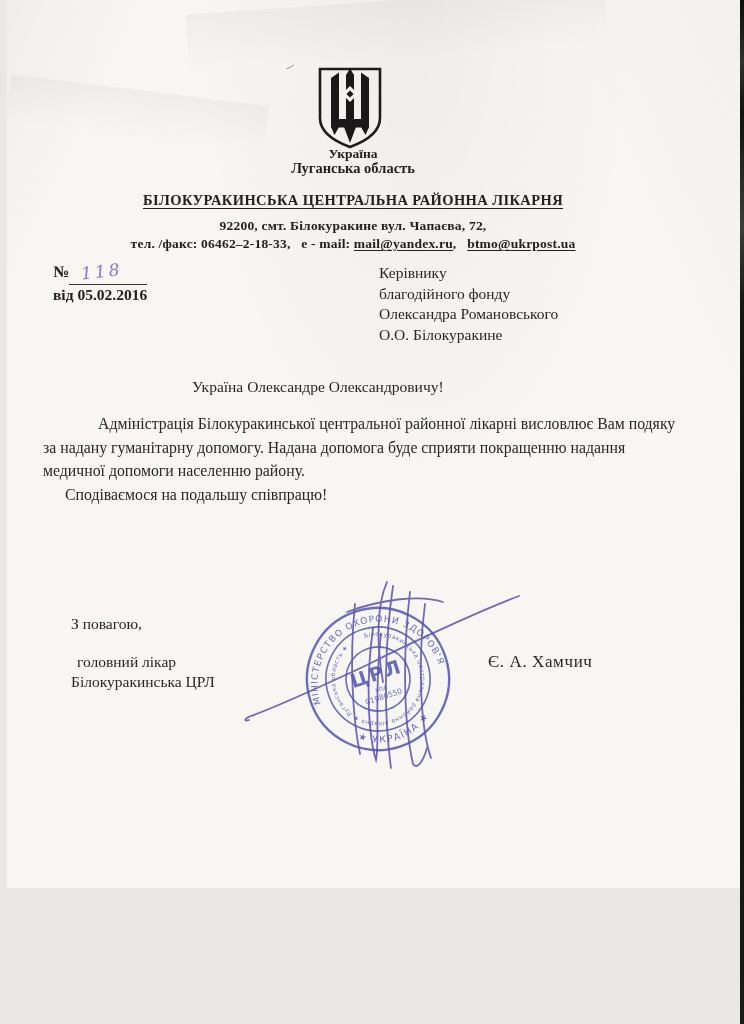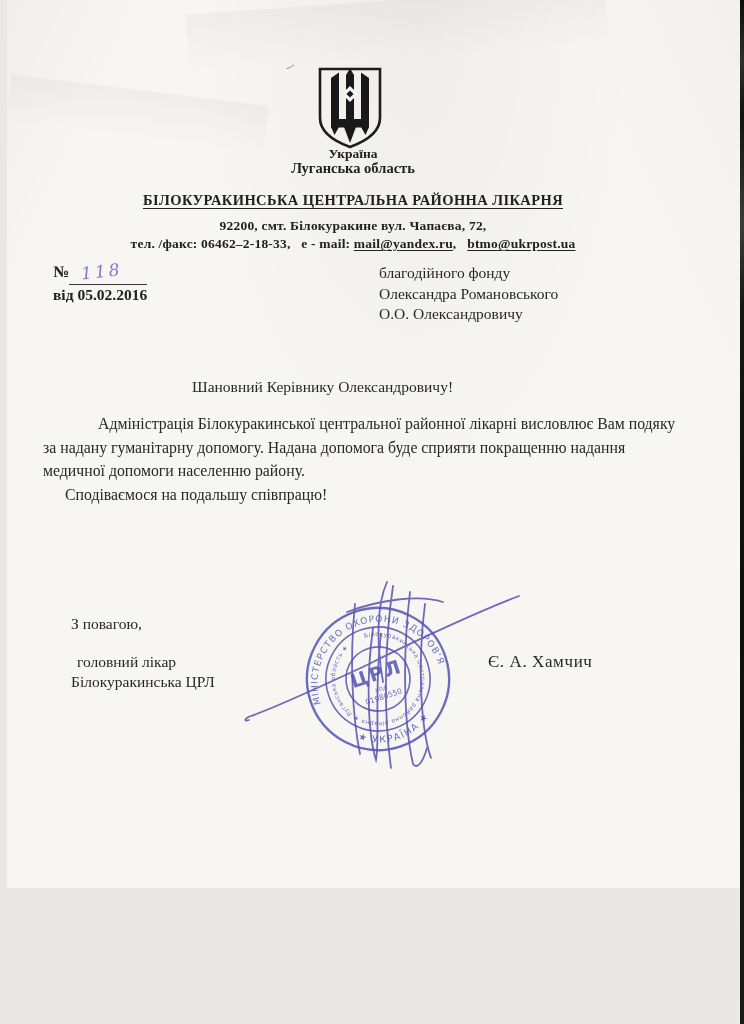--- a/index.html
+++ b/index.html
@@ -91,26 +91,27 @@
   <div class="abs serif-b org-name center-line" style="top:192px;">БІЛОКУРАКИНСЬКА ЦЕНТРАЛЬНА РАЙОННА ЛІКАРНЯ</div>
 
   <div class="abs serif-b addr center-line" style="top:218px;">92200, смт. Білокуракине вул. Чапаєва, 72,</div>
   <div class="abs serif-b contact center-line" style="top:236px;"><span>тел. /факс: 06462–2-18-33,   e - mail: </span><span class="email">mail@yandex.ru</span><span>,   </span><span class="email">btmo@ukrpost.ua</span></div>
 
   <div class="abs serif-b ref-no" style="left:46px;top:263px;">№</div>
   <div class="ref-underline"><span class="hand-number">118</span></div>
   <div class="abs serif-b ref-date" style="left:46px;top:286px;">від 05.02.2016</div>
 
   <div class="abs recipient" style="left:372px;top:263px;">
+    <div>Керівнику</div>
     <div>благодійного фонду</div>
     <div>Олександра Романовського</div>
-    <div>О.О. Олександровичу</div>
+    <div>О.О. Білокуракине</div>
   </div>
 
-  <div class="abs salutation" style="left:185px;top:378px;">Шановний Керівнику Олександровичу!</div>
+  <div class="abs salutation" style="left:185px;top:378px;">Україна Олександре Олександровичу!</div>
 
   <div class="abs body-text" style="left:36px;top:412px;">
     <p class="p1">Адміністрація Білокуракинської центральної районної лікарні висловлює Вам подяку за надану гуманітарну допомогу. Надана допомога буде сприяти покращенню надання медичної допомоги населенню району.</p>
     <p class="p2">Сподіваємося на подальшу співпрацю!</p>
   </div>
 
   <div class="abs closing" style="left:64px;top:615px;">З повагою,</div>
   <div class="abs closing" style="left:64px;top:653px;margin-left:6px;">головний лікар</div>
   <div class="abs closing" style="left:64px;top:673px;">Білокуракинська ЦРЛ</div>
   <div class="abs signer-name" style="left:481px;top:652px;">Є. А. Хамчич</div>

